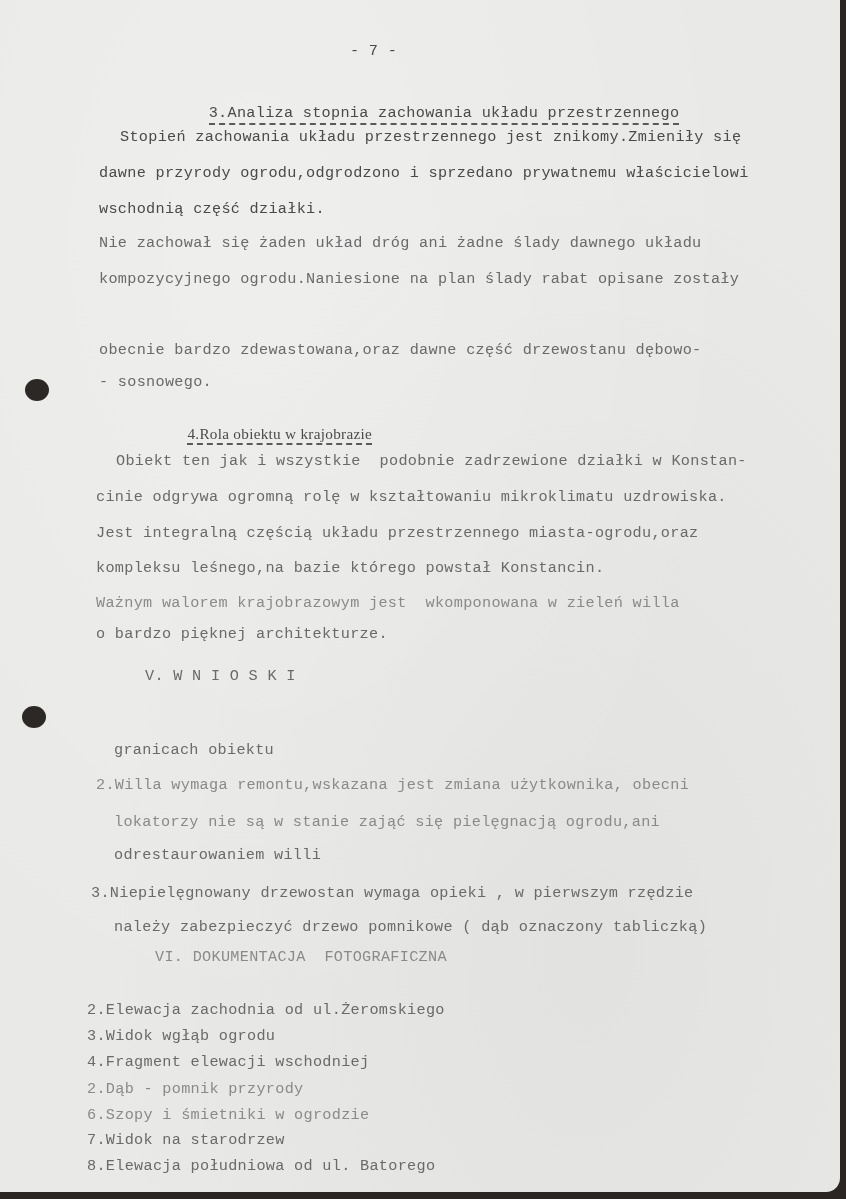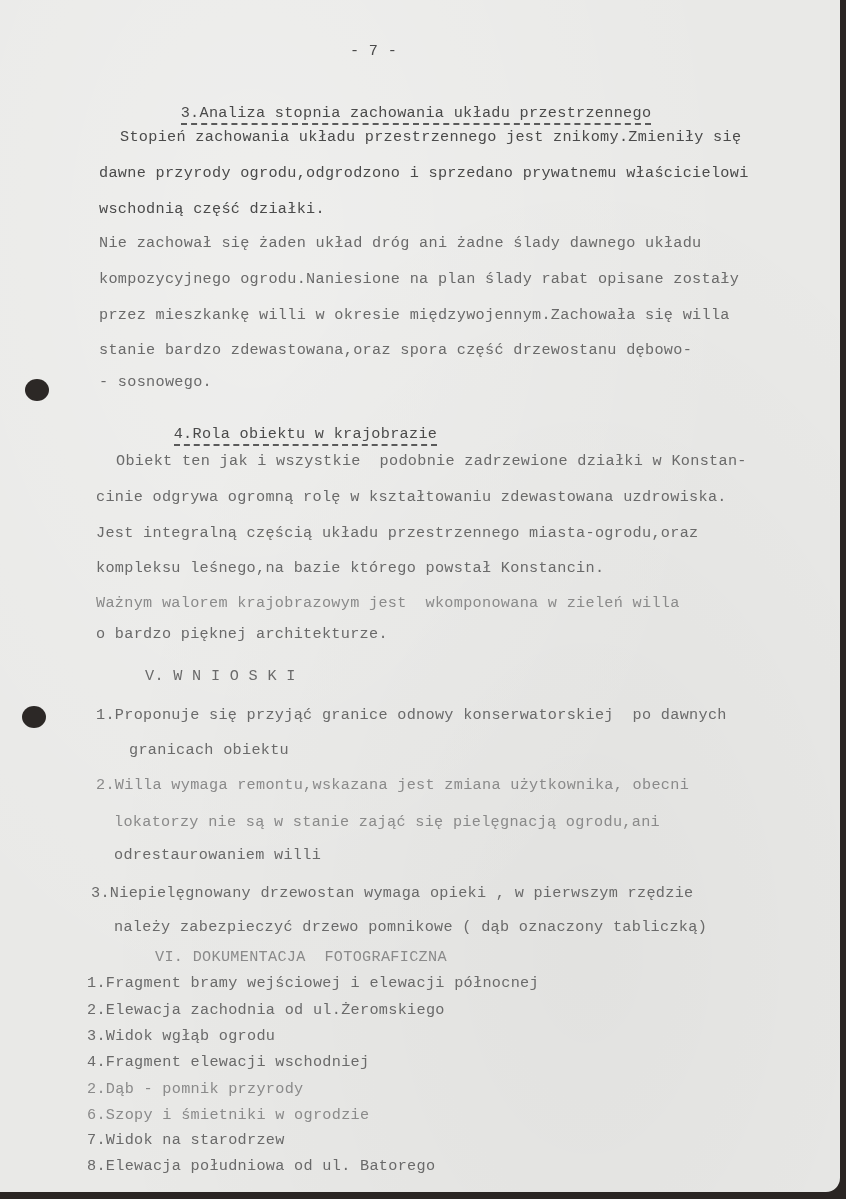--- a/index.html
+++ b/index.html
@@ -32,20 +32,21 @@
       font-size: 15.2px;
       color: #4a4a4a;
       letter-spacing: 0.3px;
       line-height: 18px;
     }
     .faint { color: #6a6a6a; }
     .fainter { color: #8a8a8a; }
     .heading-ul {
       border-bottom: 2px dashed #5a5a5a;
       padding-bottom: 1px;
+      margin-left: 28px;
     }
     .punch-hole {
       position: absolute;
       width: 24px;
       height: 22px;
       border-radius: 50%;
       background: #2c2826;
     }
   </style>
 </head>
@@ -59,45 +60,42 @@
   <div class="line" style="left:350px; top:42px;">- 7 -</div>
 
   <div class="line" style="left:143px; top:86px;">
     <span class="heading-ul">3.Analiza stopnia zachowania układu przestrzennego</span>
   </div>
   <div class="line" style="left:120px; top:128px;">Stopień zachowania układu przestrzennego jest znikomy.Zmieniły się</div>
   <div class="line" style="left:99px; top:164px;">dawne przyrody ogrodu,odgrodzono i sprzedano prywatnemu właścicielowi</div>
   <div class="line" style="left:99px; top:200px;">wschodnią część działki.</div>
   <div class="line faint" style="left:99px; top:234px;">Nie zachował się żaden układ dróg ani żadne ślady dawnego układu</div>
   <div class="line faint" style="left:99px; top:270px;">kompozycyjnego ogrodu.Naniesione na plan ślady rabat opisane zostały</div>
-  <div class="line faint" style="left:99px; top:306px;">przez mieszkankę willi w okresie międzywojennym.Zachowała się willa</div>
-  <div class="line faint" style="left:99px; top:341px;">stanie bardzo zdewastowana,oraz spora część drzewostanu dębowo-</div>
+  <div class="line faint" style="left:99px; top:341px;">obecnie bardzo zdewastowana,oraz dawne część drzewostanu dębowo-</div>
   <div class="line faint" style="left:99px; top:373px;">- sosnowego.</div>
 
-  <div class="line" style="left:136px; top:407px;">
+  <div class="line" style="left:143px; top:407px;font-family:Liberation Serif, serif;">
     <span class="heading-ul">4.Rola obiektu w krajobrazie</span>
   </div>
   <div class="line faint" style="left:116px; top:452px;">Obiekt ten jak i wszystkie  podobnie zadrzewione działki w Konstan-</div>
-  <div class="line faint" style="left:96px; top:488px;">cinie odgrywa ogromną rolę w kształtowaniu zdewastowana uzdrowiska.</div>
+  <div class="line faint" style="left:96px; top:488px;">cinie odgrywa ogromną rolę w kształtowaniu mikroklimatu uzdrowiska.</div>
   <div class="line faint" style="left:96px; top:524px;">Jest integralną częścią układu przestrzennego miasta-ogrodu,oraz</div>
   <div class="line faint" style="left:96px; top:559px;">kompleksu leśnego,na bazie którego powstał Konstancin.</div>
   <div class="line fainter" style="left:96px; top:594px;">Ważnym walorem krajobrazowym jest  wkomponowana w zieleń willa</div>
   <div class="line faint" style="left:96px; top:625px;">o bardzo pięknej architekturze.</div>
 
   <div class="line faint" style="left:145px; top:667px;">V. W N I O S K I</div>
-  <div class="line faint" style="left:96px; top:706px;">1.Proponuje się przyjąć granice odnowy konserwatorskiej  po dawnych</div>
-  <div class="line faint" style="left:114px; top:741px;margin-left:15px;">granicach obiektu</div>
+  <div class="line faint" style="left:114px; top:741px;">granicach obiektu</div>
   <div class="line fainter" style="left:96px; top:776px;">2.Willa wymaga remontu,wskazana jest zmiana użytkownika, obecni</div>
   <div class="line fainter" style="left:114px; top:813px;">lokatorzy nie są w stanie zająć się pielęgnacją ogrodu,ani</div>
   <div class="line faint" style="left:114px; top:846px;">odrestaurowaniem willi</div>
   <div class="line faint" style="left:91px; top:884px;">3.Niepielęgnowany drzewostan wymaga opieki , w pierwszym rzędzie</div>
   <div class="line faint" style="left:114px; top:918px;">należy zabezpieczyć drzewo pomnikowe ( dąb oznaczony tabliczką)</div>
 
   <div class="line fainter" style="left:155px; top:948px;">VI. DOKUMENTACJA  FOTOGRAFICZNA</div>
-  <div class="line faint" style="left:87px; top:974px;">1.Fragment bramy wejściowej i elewacji północnej</div>
   <div class="line faint" style="left:87px; top:1001px;">2.Elewacja zachodnia od ul.Żeromskiego</div>
   <div class="line faint" style="left:87px; top:1027px;">3.Widok wgłąb ogrodu</div>
   <div class="line faint" style="left:87px; top:1053px;">4.Fragment elewacji wschodniej</div>
   <div class="line fainter" style="left:87px; top:1080px;">2.Dąb - pomnik przyrody</div>
   <div class="line fainter" style="left:87px; top:1106px;text-align:center;">6.Szopy i śmietniki w ogrodzie</div>
   <div class="line faint" style="left:87px; top:1131px;">7.Widok na starodrzew</div>
   <div class="line faint" style="left:87px; top:1157px;">8.Elewacja południowa od ul. Batorego</div>
 
 </div>
 

